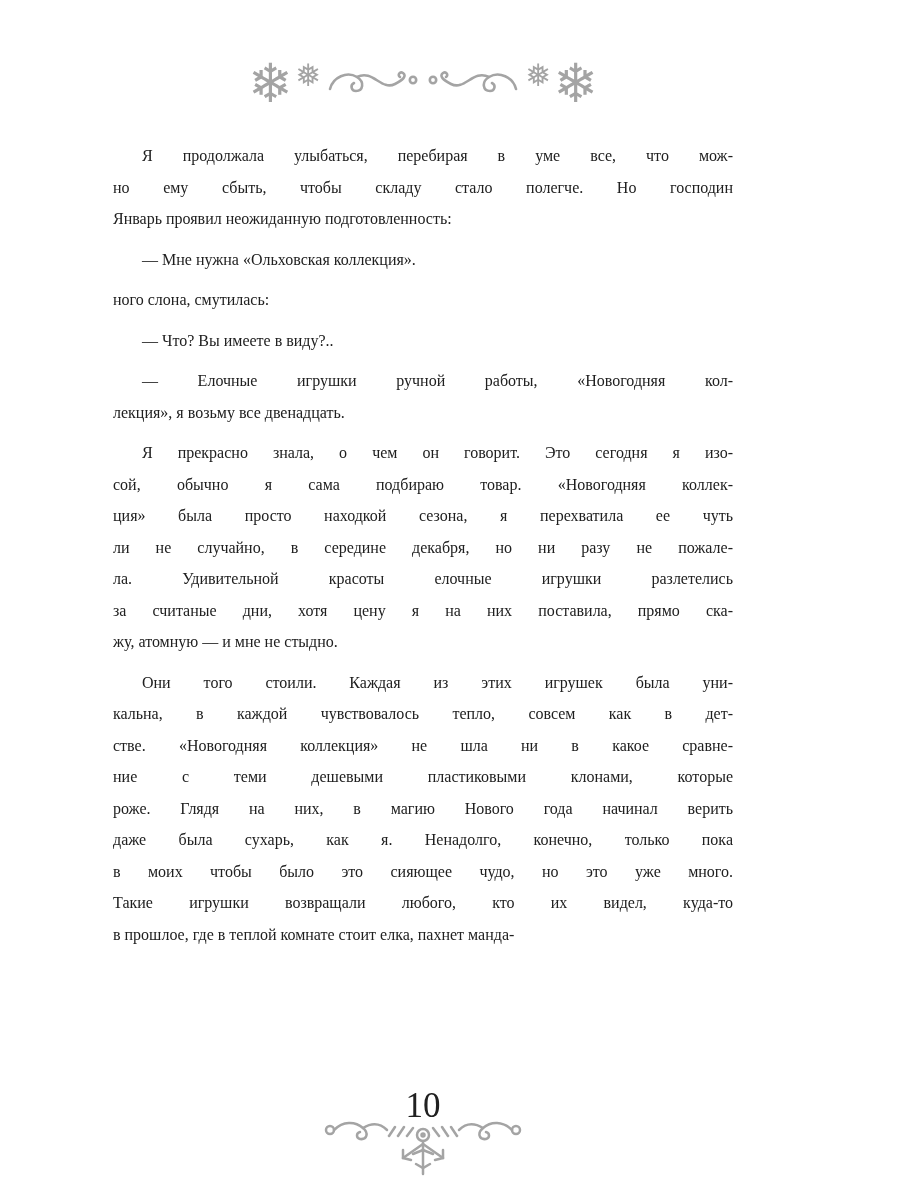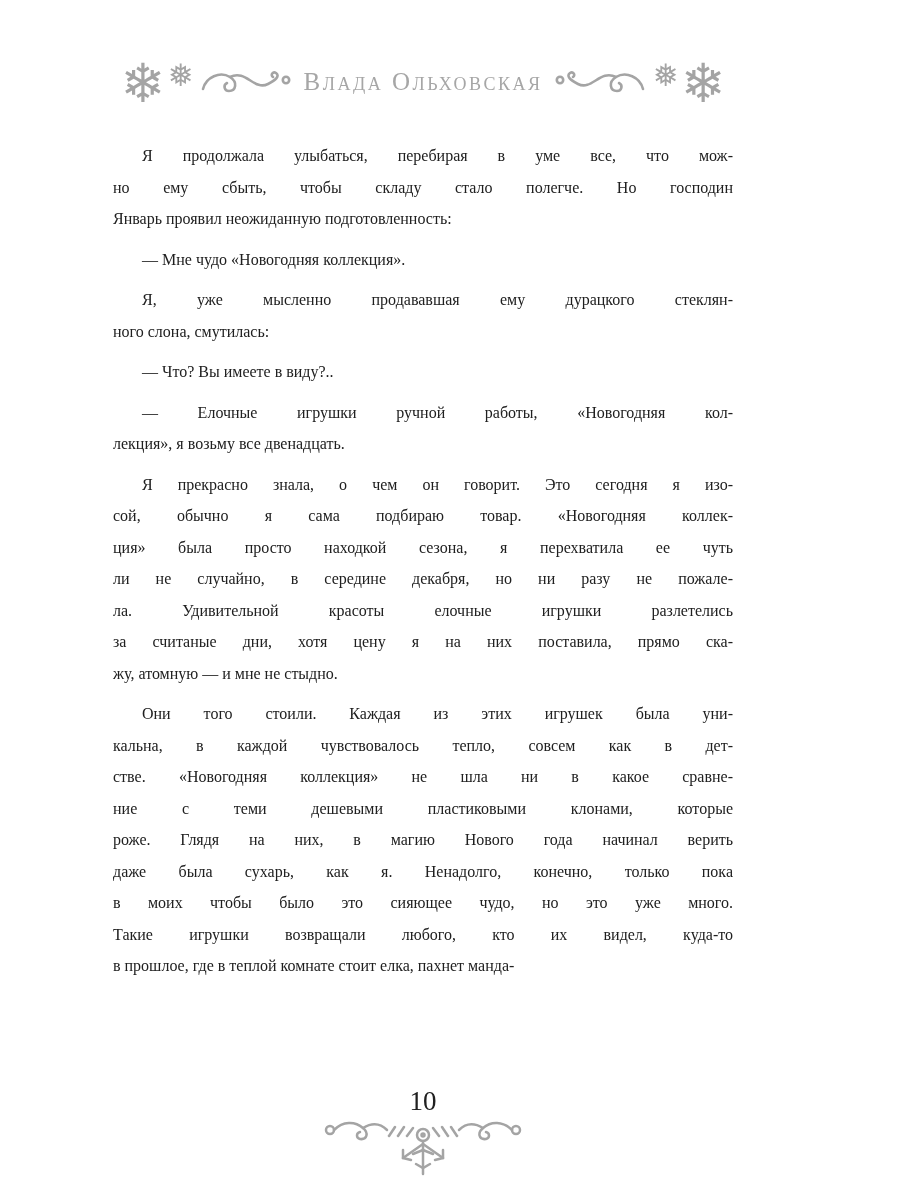--- a/index.html
+++ b/index.html
@@ -77,21 +77,21 @@
   .line.first { padding-left: 29px; }
   .line.last { text-align-last: left; }
 
   
   .footer-number {
     position: absolute;
     top: 1086px;
     left: 113px;
     width: 620px;
     text-align: center;
-    font-size: 27px;
+    font-size: 35px;
     color: var(--ink, #202020);
   }
   .footer-ornament {
     position: absolute;
     top: 1116px;
     left: 323px;
     width: 200px;
     height: 66px;
   }
   .footer-ornament path, .footer-ornament circle {
@@ -107,41 +107,39 @@
 <div class="page">
 
   <div class="header">
     <span class="flake-lg">❄</span>
     <span class="flake-sm">❅</span>
     <svg class="swirl" viewBox="0 0 92 34" aria-hidden="true">
       <path d="M3,22 C6,10 20,4 30,10 C38,15 36,24 29,24 C24,24 23,18 27,16"></path>
       <path d="M30,10 C46,2 54,24 68,17 C76,13 80,9 76,6 C73,4 70,8 73,10"></path>
       <circle cx="86" cy="13" r="3.2"></circle>
     </svg>
-    <span class="author-title">Влада Ольховская</span>
     <svg class="swirl mirror" viewBox="0 0 92 34" aria-hidden="true">
       <path d="M3,22 C6,10 20,4 30,10 C38,15 36,24 29,24 C24,24 23,18 27,16"></path>
       <path d="M30,10 C46,2 54,24 68,17 C76,13 80,9 76,6 C73,4 70,8 73,10"></path>
       <circle cx="86" cy="13" r="3.2"></circle>
     </svg>
     <span class="flake-sm">❅</span>
     <span class="flake-lg">❄</span>
   </div>
 
   <div class="text-column" id="text-column">
       <div class="paragraph">
         <div class="line first">Я продолжала улыбаться, перебирая в уме все, что мож-</div>
         <div class="line">но ему сбыть, чтобы складу стало полегче. Но господин</div>
         <div class="line last">Январь проявил неожиданную подготовленность:</div>
       </div>
       <div class="paragraph">
-        <div class="line first last">— Мне чудо «Новогодняя коллекция».</div>
-      </div>
-      <div class="paragraph">
-        <div class="line first">Я, уже мысленно продававшая ему дурацкого стеклян-</div>
+        <div class="line first last">— Мне нужна «Ольховская коллекция».</div>
+      </div>
+      <div class="paragraph">
         <div class="line last">ного слона, смутилась:</div>
       </div>
       <div class="paragraph">
         <div class="line first last">— Что? Вы имеете в виду?..</div>
       </div>
       <div class="paragraph">
         <div class="line first">— Елочные игрушки ручной работы, «Новогодняя кол-</div>
         <div class="line last">лекция», я возьму все двенадцать.</div>
       </div>
       <div class="paragraph">

